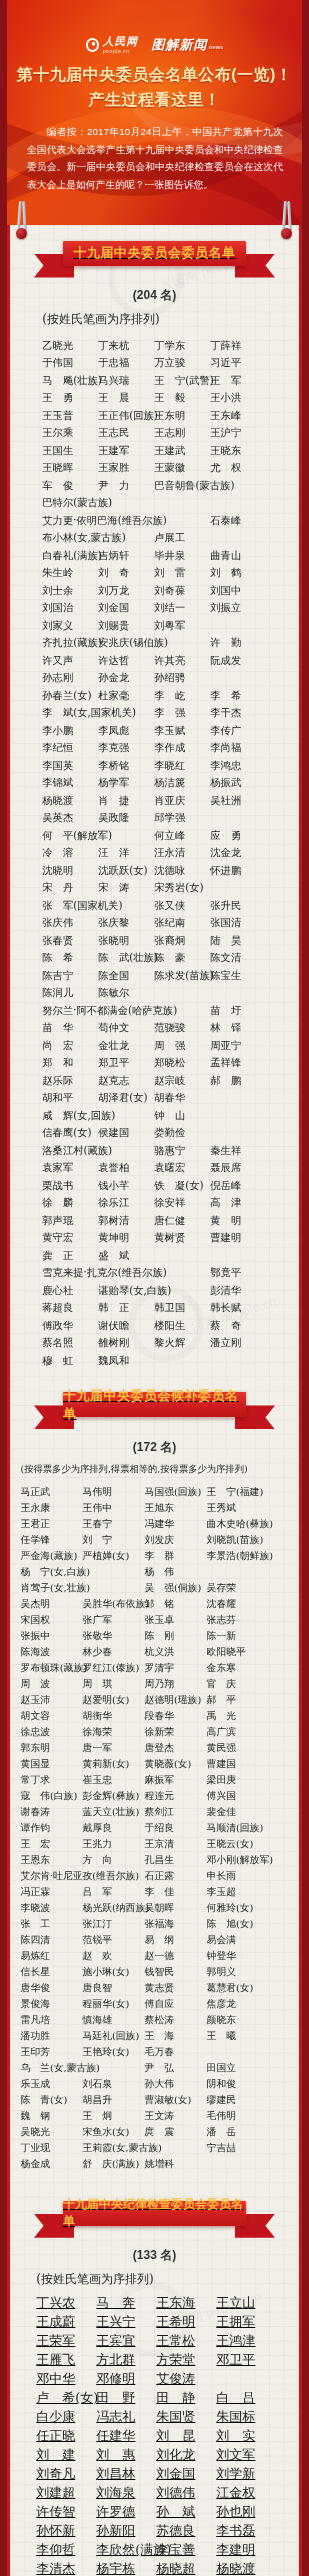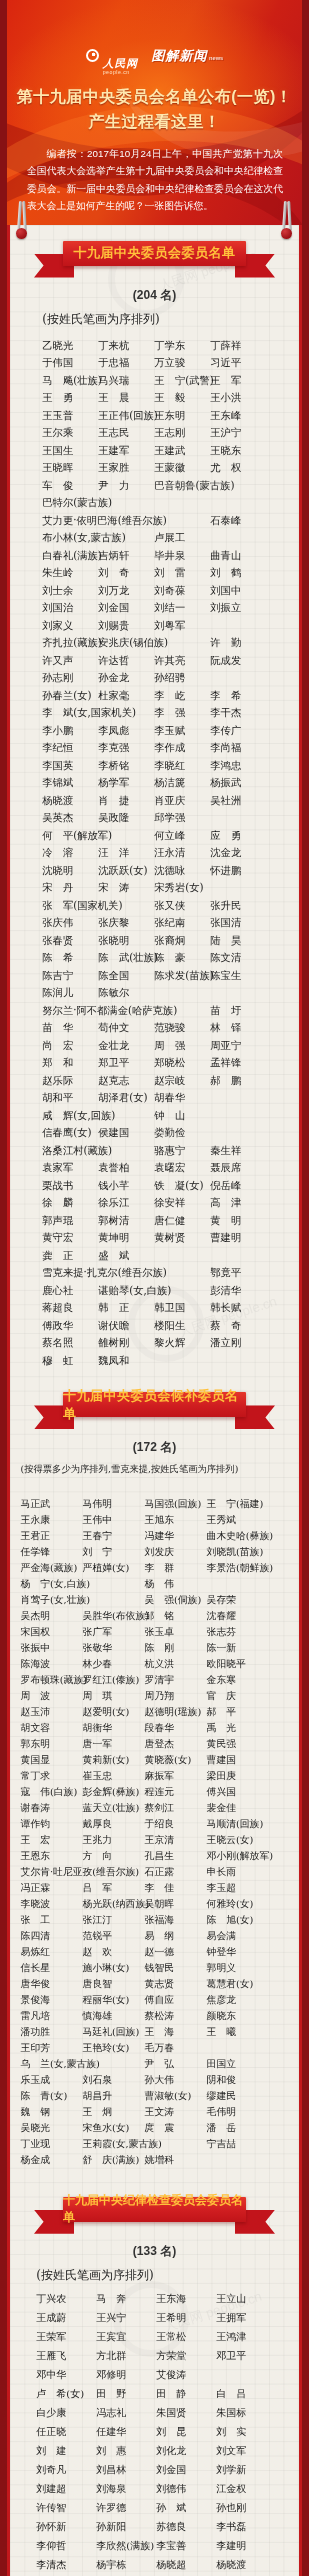--- a/index.html
+++ b/index.html
@@ -17,21 +17,21 @@
   .sw-a{width:464px;height:319px;left:-113px;top:-170px;border-bottom:46px solid rgba(150,10,14,.45);transform:rotate(7deg);}
   .sw-b{width:443px;height:268px;left:-72px;top:106px;border-top:36px solid rgba(255,130,40,.30);transform:rotate(-5deg);}
   .sw-c{width:289px;height:175px;right:-98px;top:-46px;border-bottom:29px solid rgba(255,255,255,.08);transform:rotate(-9deg);}
   .sw-d{width:361px;height:216px;left:-41px;bottom:-170px;border-top:31px solid rgba(140,8,12,.35);transform:rotate(4deg);}
 
   .logos{position:relative;display:flex;align-items:center;justify-content:center;gap:13.4px;padding-top:36px;}
   .logo-people{display:flex;align-items:center;gap:3.6px;}
   .logo-ring{width:13.4px;height:13.4px;border-radius:50%;border:2.1px solid #fff;box-sizing:border-box;
              background:radial-gradient(circle at 62% 38%, #fff 0 1.5px, transparent 2.1px);}
   .logo-col{display:flex;flex-direction:column;line-height:1;}
-  .logo-col b{color:#fff;font-size:10.8px;font-style:italic;letter-spacing:1px;margin-top:22px;}
+  .logo-col b{color:#fff;font-size:10.8px;font-style:italic;letter-spacing:1px;}
   .logo-col i{color:#ffe3c2;font-size:5.2px;font-style:normal;letter-spacing:0.5px;margin-top:1.5px;}
   .logo-tujie{color:#fff;font-size:13px;font-weight:bold;font-style:italic;
               text-shadow:1px 1px 0 rgba(140,20,0,.45);letter-spacing:1px;}
   .logo-tujie .tag{font-size:5.7px;color:rgba(255,255,255,.8);font-style:normal;margin-left:1.5px;letter-spacing:0;}
 
   .title{position:relative;margin:9.3px 5.2px 0;text-align:center;color:#ffe7ae;font-size:16px;font-weight:bold;
          line-height:1.55;letter-spacing:0.5px;text-shadow:0 1px 1.5px rgba(110,8,0,.65),0 0 5.2px rgba(255,200,90,.25);}
   .intro{position:relative;color:#ffffff;font-size:9.8px;line-height:1.78;margin:10.3px 0 0;
          padding:0 26px 0 27px;text-indent:2em;text-align:justify;}
 
@@ -49,21 +49,21 @@
   .pin .bar.b2{left:9.8px;transform:rotate(-3deg);}
   .pin .ball{position:absolute;left:3.1px;top:27px;width:10.8px;height:10.8px;border-radius:50%;
              background:radial-gradient(circle at 35% 30%,#d3393c,#9c1116 70%);box-shadow:0 1px 1.5px rgba(0,0,0,.35);}
 
   .wm{position:absolute;z-index:0;opacity:.55;}
   .wm .ring{width:62px;height:62px;border-radius:50%;border:7.2px solid rgba(150,150,148,.13);}
   .wm .wm-t{position:absolute;top:21.6px;left:49px;color:rgba(150,150,148,.22);font-size:13.4px;transform:rotate(-18deg);white-space:nowrap;}
 
   .sections{position:relative;z-index:1;}
 
-  .ribbon-wrap{position:relative;width:183px;margin:0 auto;height:38px;}
+  .ribbon-wrap{position:relative;width:183px;margin:0 auto;height:38px;text-decoration:underline;}
   .ribbon{position:relative;z-index:2;margin:0;height:25px;border-radius:1px;
           background:linear-gradient(180deg,#e5352a 0%,#cf1d20 55%,#c01419 100%);
           color:#ffc13b;font-size:13px;font-weight:bold;letter-spacing:0.5px;
           display:flex;align-items:center;justify-content:center;
           box-shadow:0 1.5px 3.6px rgba(100,0,0,.35);}
   .s3 .ribbon{font-size:12px;letter-spacing:0;}
   .ribbon-tail{position:absolute;top:13px;width:40px;height:24px;background:#c2141b;z-index:1;}
   .ribbon-tail.left{left:-29px;clip-path:polygon(0 0,100% 0,100% 100%,0 100%,24% 50%);}
   .ribbon-tail.right{right:-29px;clip-path:polygon(0 0,100% 0,76% 50%,100% 100%,0 100%);}
 
@@ -75,27 +75,27 @@
   .name-cell{white-space:pre;overflow:visible;color:#1b1b1b;
              font-family:"DejaVu Serif","Liberation Serif",serif;}
 
   .section.s1{padding-top:15.5px;}
   .s1 .note{margin-left:32px;}
   .s1 .name-list{padding-left:32px;}
   .s1 .name-row{grid-template-columns:repeat(4,56px);line-height:17.5px;font-size:10.3px;}
 
   .section.s2{margin-top:23px;}
   .s2 .note{margin-left:10.3px;font-size:9.3px;}
-  .s2 .name-list{padding-left:10.3px;margin-top:20px;}
+  .s2 .name-list{padding-left:10.3px;margin-top:8px;}
   .s2 .name-row{grid-template-columns:repeat(4,62px);line-height:16px;font-size:9.8px;}
 
   .section.s3{margin-top:29px;}
   .s3 .note{margin-left:26px;}
   .s3 .name-list{padding-left:26px;margin-top:5.2px;}
-  .s3 .name-row{grid-template-columns:repeat(4,60px);line-height:19px;font-size:10px;}
+  .s3 .name-row{grid-template-columns:repeat(4,60px);line-height:19px;font-size:13px;text-decoration:underline;}
 </style>
 </head>
 <body>
 
 <div class="page">
   <div class="edge l"></div>
   <div class="edge r"></div>
 
   <header class="header">
     <div class="swirl sw-a"></div>
@@ -516,21 +516,21 @@
           </div>
       </section>
 
       <section class="section s2">
         <div class="ribbon-wrap">
           <div class="ribbon-tail left"></div>
           <div class="ribbon-tail right"></div>
           <h2 class="ribbon">十九届中央委员会候补委员名单</h2>
         </div>
         <div class="count">(172 名)</div>
-        <div class="note">(按得票多少为序排列,雪克来提,按姓氏笔画为序排列)</div>
+        <div class="note">(按得票多少为序排列,得票相等的,按得票多少为序排列)</div>
         <div class="name-list">
             <div class="name-row">
               <span class="name-cell">马正武</span>
               <span class="name-cell">马伟明</span>
               <span class="name-cell">马国强(回族)</span>
               <span class="name-cell">王　宁(福建)</span>
             </div>
             <div class="name-row">
               <span class="name-cell">王永康</span>
               <span class="name-cell">王伟中</span>
@@ -607,20 +607,26 @@
               <span class="name-cell">赵玉沛</span>
               <span class="name-cell">赵爱明(女)</span>
               <span class="name-cell">赵德明(瑶族)</span>
               <span class="name-cell">郝　平</span>
             </div>
             <div class="name-row">
               <span class="name-cell">胡文容</span>
               <span class="name-cell">胡衡华</span>
               <span class="name-cell">段春华</span>
               <span class="name-cell">禹　光</span>
+            </div>
+            <div class="name-row">
+              <span class="name-cell">徐忠波</span>
+              <span class="name-cell">徐海荣</span>
+              <span class="name-cell">徐新荣</span>
+              <span class="name-cell">高广滨</span>
             </div>
             <div class="name-row">
               <span class="name-cell">郭东明</span>
               <span class="name-cell">唐一军</span>
               <span class="name-cell">唐登杰</span>
               <span class="name-cell">黄民强</span>
             </div>
             <div class="name-row">
               <span class="name-cell">黄国显</span>
               <span class="name-cell">黄莉新(女)</span>

